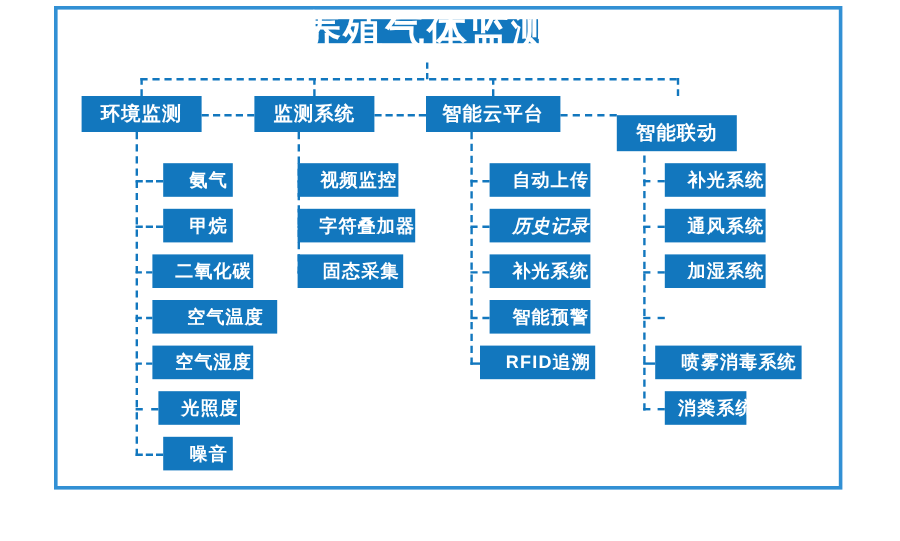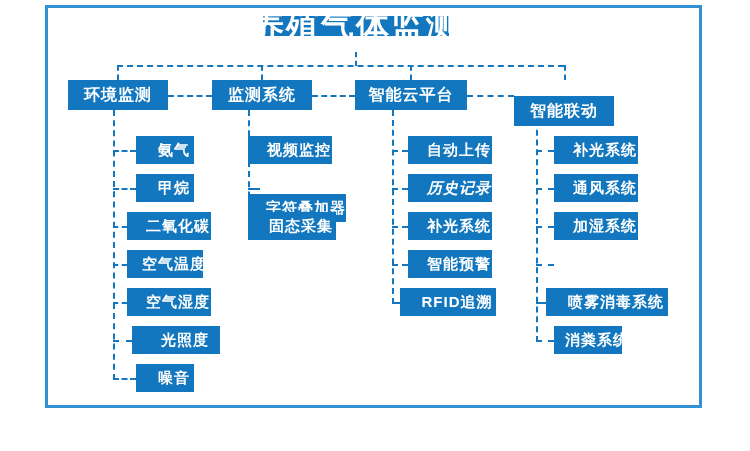--- a/index.html
+++ b/index.html
@@ -108,38 +108,38 @@
   <div class="conn conn-h" style="left:113px; top:150px; width:23px;"></div>
   <div class="node node-leaf" style="left:136px; top:136px; width:58px;">氨气</div>
 
   <div class="conn conn-h" style="left:113px; top:188px; width:23px;"></div>
   <div class="node node-leaf" style="left:136px; top:174px; width:58px;">甲烷</div>
 
   <div class="conn conn-h" style="left:113px; top:226px; width:14px;"></div>
   <div class="node node-leaf" style="left:127px; top:212px; width:84px;">二氧化碳</div>
 
   <div class="conn conn-h" style="left:113px; top:264px; width:14px;"></div>
-  <div class="node node-leaf" style="left:127px; top:250px; width:76px;">空气温度</div>
+  <div class="node node-leaf" style="left:127px; top:250px; width:104px;">空气温度</div>
 
   <div class="conn conn-h" style="left:113px; top:302px; width:14px;"></div>
   <div class="node node-leaf" style="left:127px; top:288px; width:84px;">空气湿度</div>
 
   <div class="conn conn-h" style="left:113px; top:340px; width:19px;"></div>
-  <div class="node node-leaf" style="left:132px; top:326px; width:88px;">光照度</div>
+  <div class="node node-leaf" style="left:132px; top:326px; width:68px;">光照度</div>
 
   <div class="conn conn-h" style="left:113px; top:378px; width:23px;"></div>
   <div class="node node-leaf" style="left:136px; top:364px; width:58px;">噪音</div>
 
   <div class="conn conn-v" style="left:248px; top:110px; height:118px;"></div>
 
   <div class="conn conn-h" style="left:248px; top:150px; width:12px;"></div>
   <div class="node node-leaf" style="left:248px; top:136px; width:84px;">视频监控</div>
 
   <div class="conn conn-h" style="left:248px; top:188px; width:12px;"></div>
-  <div class="node node-leaf" style="left:248px; top:174px; width:98px;margin-top:20px;">字符叠加器</div>
+  <div class="node node-leaf" style="left:248px; top:174px; width:98px;">字符叠加器</div>
 
   <div class="conn conn-h" style="left:248px; top:226px; width:12px;"></div>
   <div class="node node-leaf" style="left:248px; top:212px; width:88px;">固态采集</div>
 
   <div class="conn conn-v" style="left:392px; top:110px; height:194px;"></div>
 
   <div class="conn conn-h" style="left:392px; top:150px; width:16px;"></div>
   <div class="node node-leaf" style="left:408px; top:136px; width:84px;">自动上传</div>
 
   <div class="conn conn-h" style="left:392px; top:188px; width:16px;"></div>

